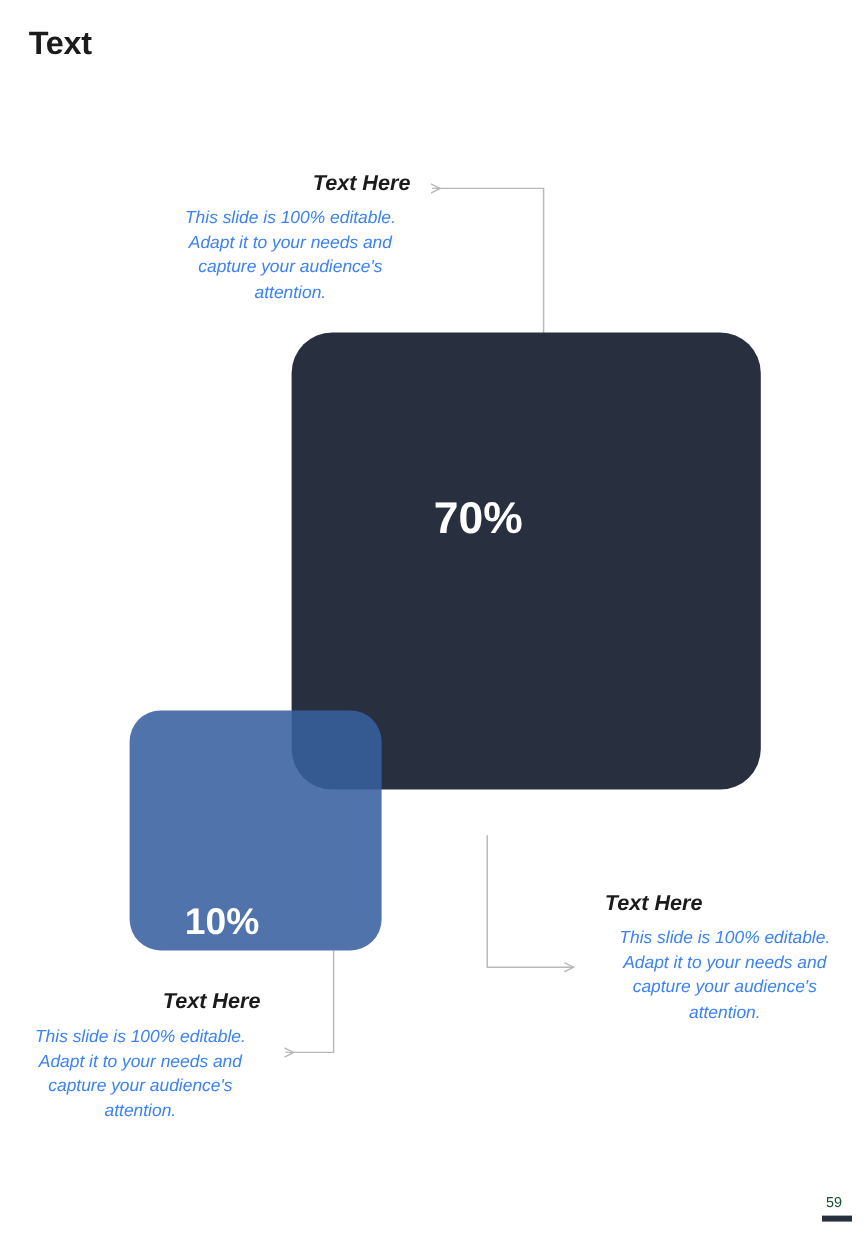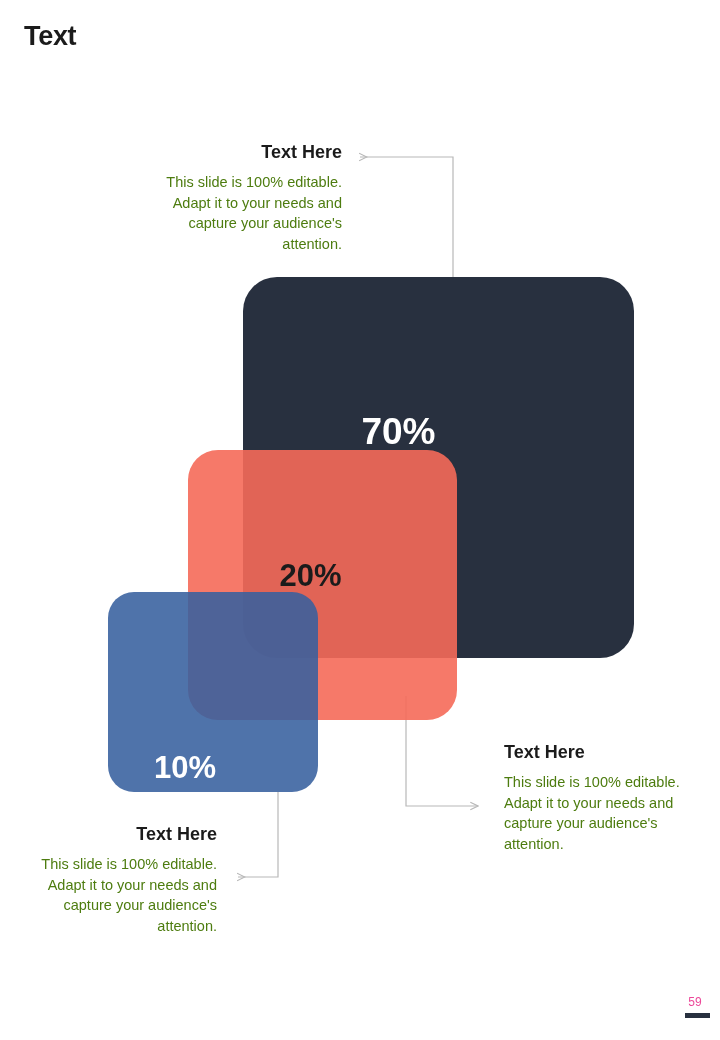--- a/index.html
+++ b/index.html
@@ -106,32 +106,34 @@
     text-align: center;
     top: 124px;
     transform: translateX(-28px);
     margin-top: 34px;
   }
 
   
   .callout {
     position: absolute;
     width: 200px;
+    font-style: italic;
   }
   .callout .callout-title {
     font-size: 18px;
     font-weight: bold;
     color: #1b1b1b;
     line-height: 1.3;
     margin-bottom: 8px;
   }
   .callout .callout-body {
     font-size: 14.5px;
-    color: #4d7c0f;
+    color: #3b82f6;
     line-height: 20.5px;
+    text-align: center;
   }
   .callout.align-right { text-align: right; }
   .callout.align-left  { text-align: left; }
 
   .callout-top {
     left: 142px;
     top: 141px;
   }
   .callout-right {
     left: 504px;
@@ -155,21 +157,21 @@
   
   .page-number {
     position: absolute;
     right: 8px;
     bottom: 22px;
     width: 34px;
     text-align: center;
   }
   .page-number .num {
     font-size: 12px;
-    color: #ec4899;
+    color: #14532d;
     line-height: 14px;
     display: block;
   }
   .page-number .bar {
     display: block;
     margin-top: 4px;
     margin-left: auto;
     margin-right: 2px;
     width: 25px;
     height: 5px;
@@ -199,23 +201,20 @@
 
     <path d="M 278 792 L 278 877 L 238 877" fill="none" stroke="#b8b8b8" stroke-width="1.2" marker-end="url(#arrow-left)"></path>
   </svg>
 
   <div class="venn-stage">
 
     <div class="venn-square sq-dark">
       <span class="label">70%</span>
     </div>
 
-    <div class="venn-square sq-salmon">
-      <span class="label">20%</span>
-    </div>
 
     <div class="venn-square sq-blue">
       <span class="label">10%</span>
     </div>
 
   </div>
 
   <div class="callout callout-top align-right">
     <div class="callout-title">Text Here</div>
     <div class="callout-body">This slide is 100% editable. Adapt it to your needs and capture your audience's attention.</div>

